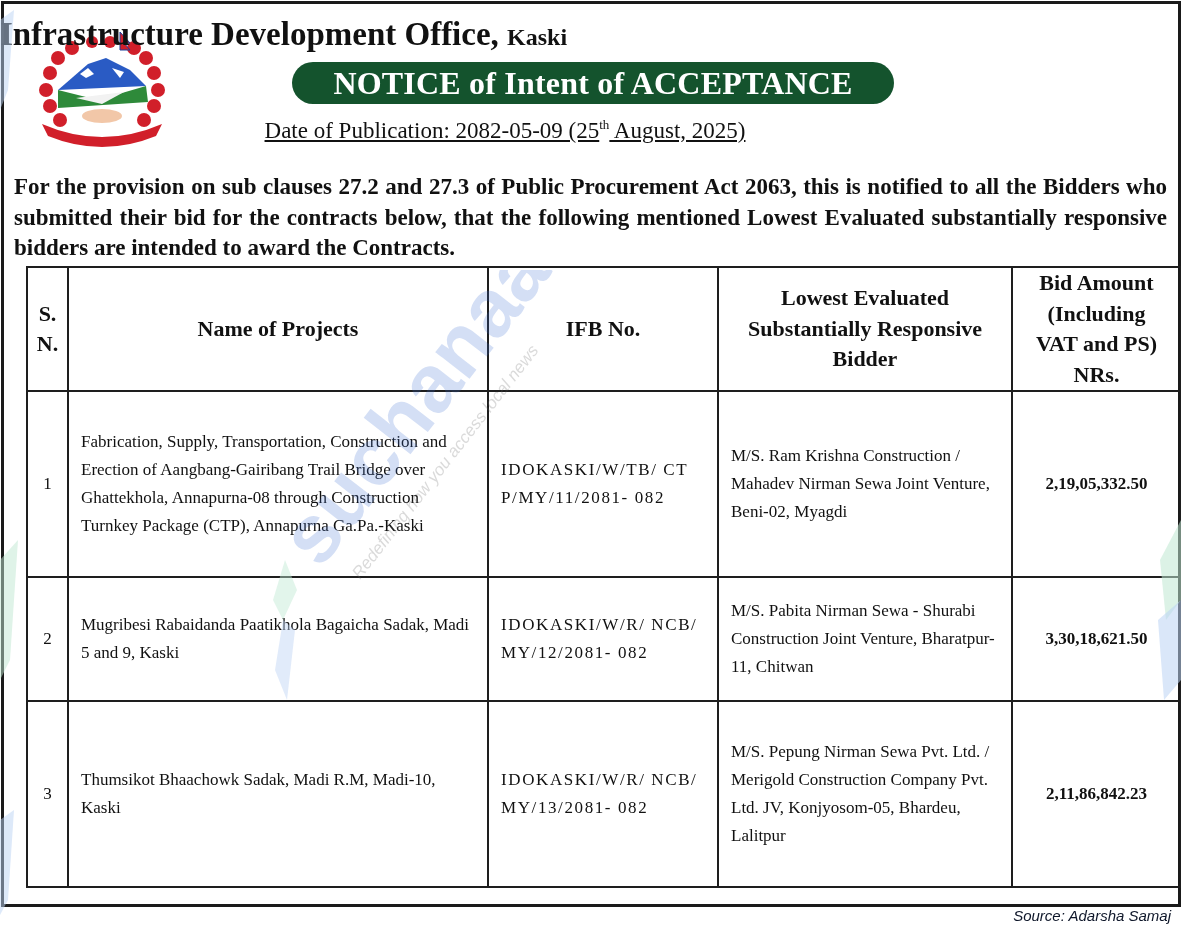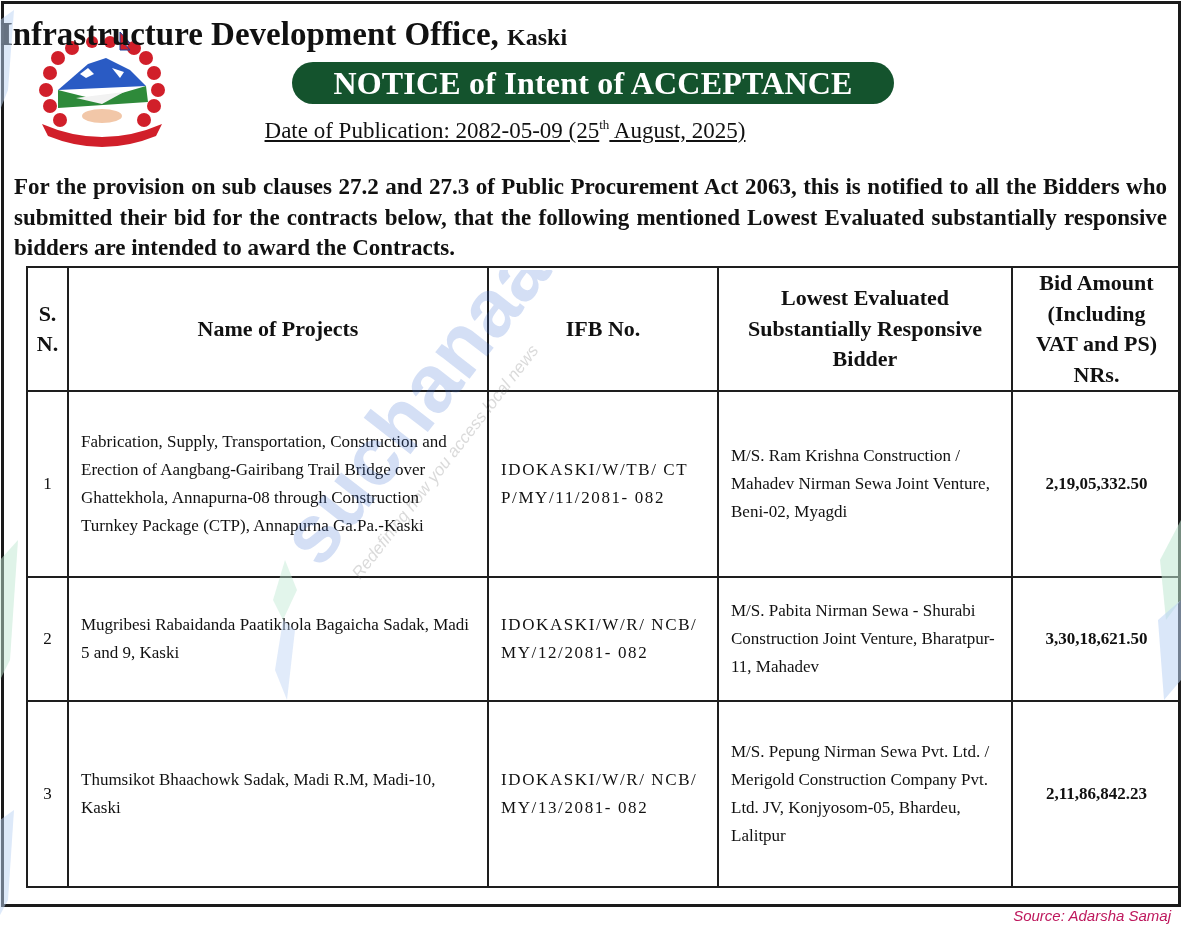--- a/index.html
+++ b/index.html
@@ -17,21 +17,21 @@
   table.bids th, table.bids td { border: 2px solid #1e1e1e; padding: 0 12px; vertical-align: middle; }
   table.bids th { font-weight: bold; font-size: 22px; line-height: 30.5px; text-align: center; }
   table.bids td { font-size: 17px; line-height: 28px; }
   .c-sn { text-align: center; }
   .c-amt { text-align: center; font-weight: bold; }
   .ifb { letter-spacing: 1.6px; word-break: break-all; }
   tr.h-head { height: 124px; }
   tr.h-r1 { height: 186px; }
   tr.h-r2 { height: 124px; }
   tr.h-r3 { height: 186px; }
-  .source { position: absolute; right: 10px; top: 907px; font-family: "Liberation Sans", "DejaVu Sans", sans-serif; font-style: italic; font-size: 15px; color: #be185d; }
+  .source { position: absolute; right: 10px; top: 907px; font-family: "Liberation Sans", "DejaVu Sans", sans-serif; font-style: italic; font-size: 15px; color: #0f172a; }
   .watermark { position: absolute; left: 250px; top: 270px; width: 420px; height: 320px; pointer-events: none; }
   .wm-shape { position: absolute; pointer-events: none; }
 </style>
 </head>
 <body>
 
 <div class="frame"></div>
 
 <svg class="emblem" viewBox="0 0 148 124">
   <g>
@@ -95,21 +95,21 @@
       <td class="c-sn">1</td>
       <td>Fabrication, Supply, Transportation, Construction and Erection of Aangbang-Gairibang Trail Bridge over Ghattekhola, Annapurna-08 through Construction Turnkey Package (CTP), Annapurna Ga.Pa.-Kaski</td>
       <td class="ifb">IDOKASKI/W/TB/ CTP/MY/11/2081- 082</td>
       <td>M/S. Ram Krishna Construction / Mahadev Nirman Sewa Joint Venture, Beni-02, Myagdi</td>
       <td class="c-amt">2,19,05,332.50</td>
     </tr>
     <tr class="h-r2">
       <td class="c-sn">2</td>
       <td>Mugribesi Rabaidanda Paatikhola Bagaicha Sadak, Madi 5 and 9, Kaski</td>
       <td class="ifb">IDOKASKI/W/R/ NCB/MY/12/2081- 082</td>
-      <td>M/S. Pabita Nirman Sewa - Shurabi Construction Joint Venture, Bharatpur-11, Mahadev</td>
+      <td>M/S. Pabita Nirman Sewa - Shurabi Construction Joint Venture, Bharatpur-11, Chitwan</td>
       <td class="c-amt">3,30,18,621.50</td>
     </tr>
     <tr class="h-r3">
       <td class="c-sn">3</td>
       <td>Thumsikot Bhaachowk Sadak, Madi R.M, Madi-10, Kaski</td>
       <td class="ifb">IDOKASKI/W/R/ NCB/MY/13/2081- 082</td>
       <td>M/S. Pepung Nirman Sewa Pvt. Ltd. / Merigold Construction Company Pvt. Ltd. JV, Konjyosom-05, Bhardeu, Lalitpur</td>
       <td class="c-amt">2,11,86,842.23</td>
     </tr>
   </tbody>

